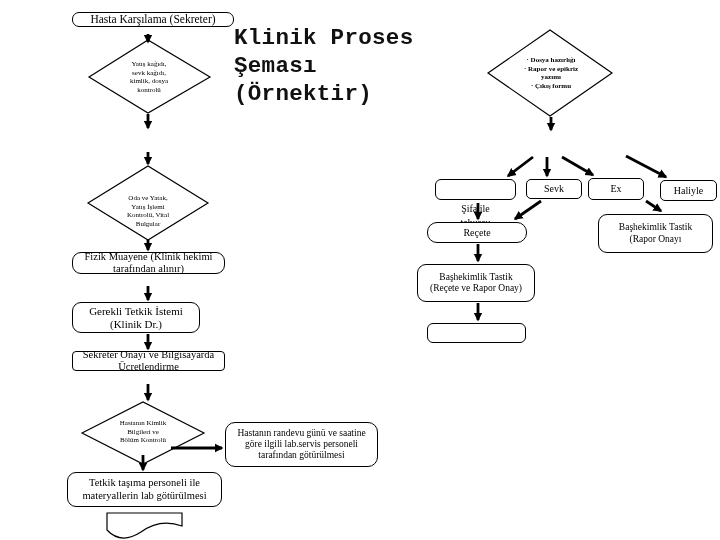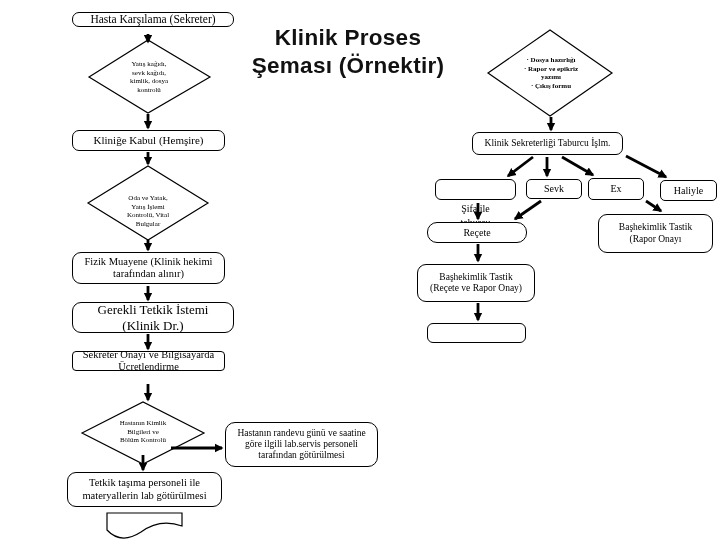--- a/index.html
+++ b/index.html
@@ -17,23 +17,23 @@
     text-align:center;
   }
   .node .lbl{white-space:pre-line;line-height:1.18;}
   .overflow-label{align-items:flex-start;overflow:visible;}
   .overflow-label .lbl{line-height:14px;padding-top:2px;margin-top:20px;}
   .dtext{
     position:absolute;z-index:2;text-align:center;white-space:pre-line;
     font-size:7px;line-height:8.6px;transform:translate(-50%,-50%);
   }
   .title{
-    position:absolute;z-index:2;font-family:Liberation Sans, sans-serif;
+    position:absolute;z-index:2;font-family:Liberation Mono, monospace;
     font-weight:bold;font-size:22.5px;line-height:28px;letter-spacing:0.3px;
-    text-align:center;white-space:pre-line;color:#111111;
+    text-align:left;white-space:pre-line;color:#111111;
   }
 </style>
 </head>
 <body>
 
 <div class="canvas">
 
   <svg class="layer" width="720" height="540">
     <defs>
       <marker id="ah" markerUnits="userSpaceOnUse" markerWidth="10" markerHeight="10" refX="7.5" refY="5" orient="auto">
@@ -69,53 +69,47 @@
     <line class="arrow" x1="478" y1="303" x2="478" y2="320" marker-end="url(#ah)"></line>
   </svg>
 
   <div class="title" style="left:234px;top:24px;width:228px;">Klinik Proses
 Şeması (Örnektir)</div>
 
   <div class="node" style="left:72px;top:12px;width:162px;height:15px;border-radius:7px;font-size:11.5px;">
     <span class="lbl">Hasta Karşılama (Sekreter)</span>
   </div>
 
-  <div class="node" style="left:72px;top:130px;width:153px;height:21px;border-radius:7px;font-size:11px;">
-    <span class="lbl">Kliniğe Kabul (Hemşire)</span>
-  </div>
 
-  <div class="node" style="left:72px;top:252px;width:153px;height:32px;border-radius:9px;font-size:10.5px;">
+  <div class="node" style="left:72px;top:252px;width:153px;height:22px;border-radius:9px;font-size:10.5px;">
     <span class="lbl">Fizik Muayene (Klinik hekimi
 tarafından alınır)</span>
   </div>
 
-  <div class="node" style="left:72px;top:302px;width:162px;height:31px;border-radius:9px;font-size:13px;">
+  <div class="node" style="left:72px;top:302px;width:128px;height:31px;border-radius:9px;font-size:11px;">
     <span class="lbl">Gerekli Tetkik İstemi
 (Klinik Dr.)</span>
   </div>
 
   <div class="node" style="left:72px;top:351px;width:153px;height:20px;border-radius:4px;font-size:10.5px;">
     <span class="lbl">Sekreter Onayı ve Bilgisayarda
 Ücretlendirme</span>
   </div>
 
   <div class="node" style="left:67px;top:472px;width:155px;height:35px;border-radius:9px;font-size:10.5px;">
     <span class="lbl">Tetkik taşıma personeli ile
 materyallerin lab götürülmesi</span>
   </div>
 
   <div class="node" style="left:225px;top:422px;width:153px;height:45px;border-radius:10px;font-size:9.5px;justify-content:center;">
     <span class="lbl">Hastanın randevu günü ve saatine
 göre ilgili lab.servis personeli
 tarafından götürülmesi</span>
   </div>
 
-  <div class="node" style="left:472px;top:132px;width:151px;height:23px;border-radius:7px;font-size:9.5px;">
-    <span class="lbl">Klinik Sekreterliği Taburcu İşlm.</span>
-  </div>
 
   <div class="node overflow-label" style="left:435px;top:179px;width:81px;height:21px;border-radius:6px;font-size:10px;">
     <span class="lbl">Şifa ile
 taburcu</span>
   </div>
 
   <div class="node" style="left:526px;top:179px;width:56px;height:20px;border-radius:5px;font-size:10px;">
     <span class="lbl">Sevk</span>
   </div>
 

